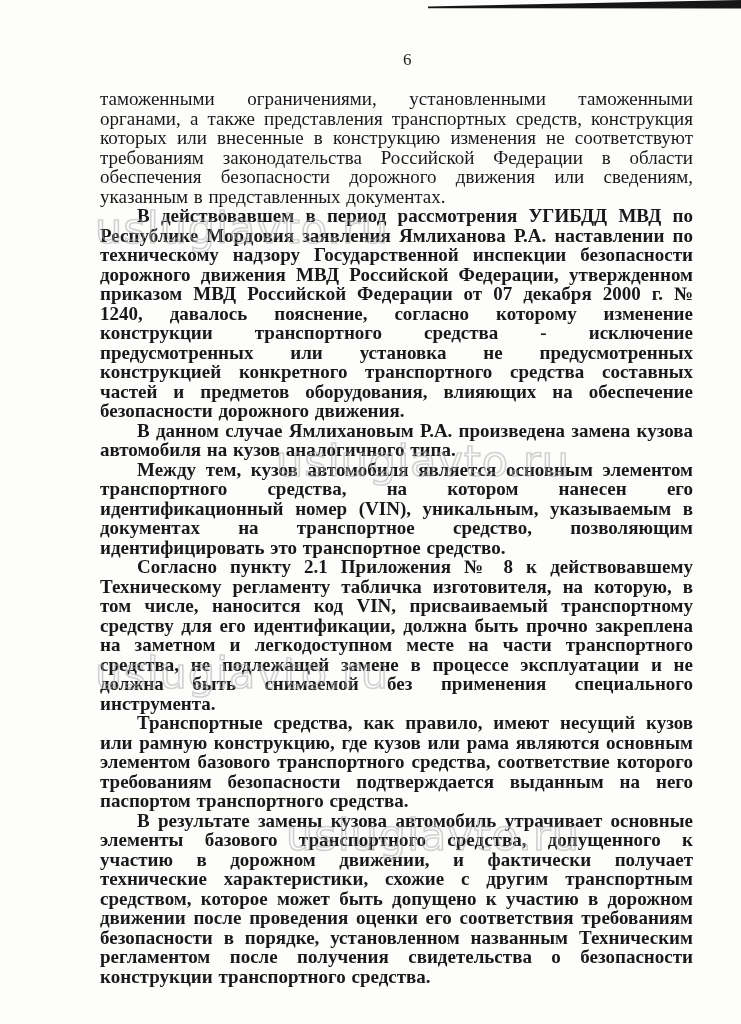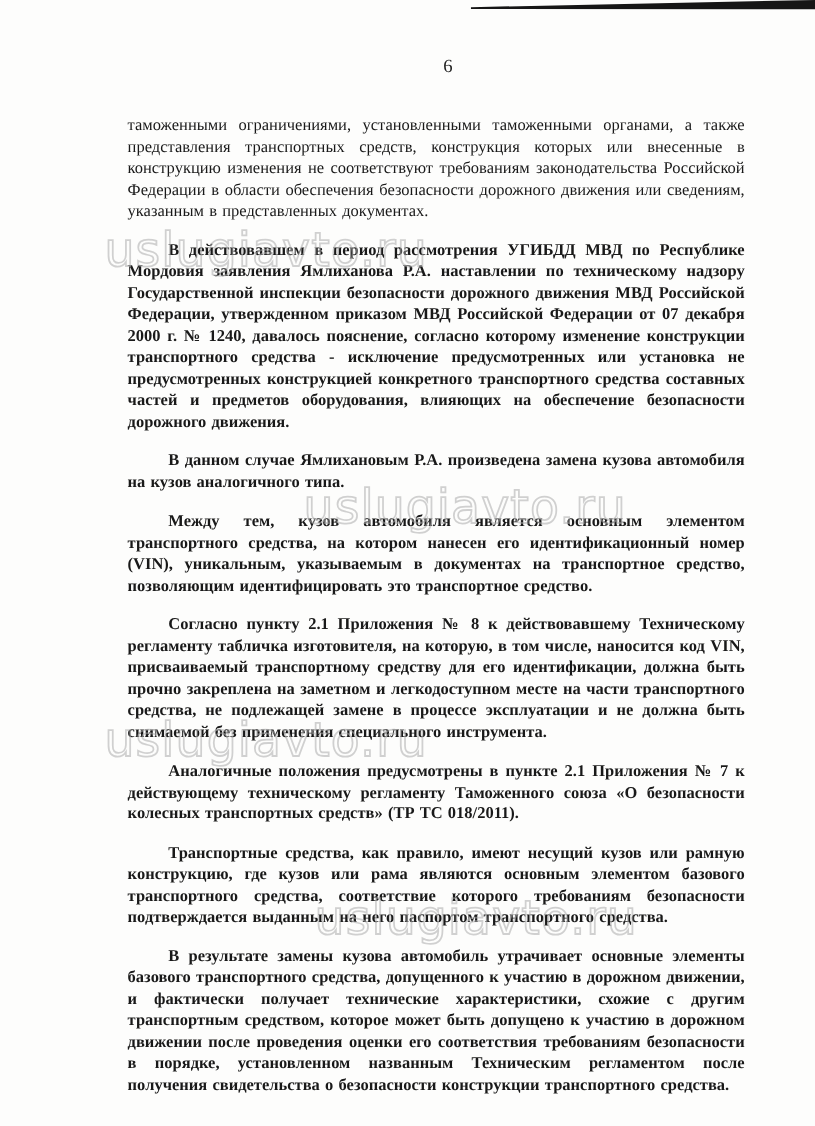--- a/index.html
+++ b/index.html
@@ -33,22 +33,22 @@
   }
   .text-block {
     position: absolute;
     top: 89px;
     left: 100px;
     width: 593px;
     z-index: 2;
     color: #191919;
   }
   .text-block p.para {
-    margin: 16px;
-    font-size: 15px;
+    margin: 0;
+    font-size: 19px;
     line-height: 19.5px;
     text-align: justify;
     word-spacing: 1px;
   }
   .text-block p.para.indent {
     text-indent: 37px;
     font-weight: bold;
   }
   .wm {
     position: absolute;
@@ -79,21 +79,20 @@
   </svg>
 
   <div class="page-number">6</div>
 
   <div class="text-block">
       <p class="para">таможенными ограничениями, установленными таможенными органами, а также представления транспортных средств, конструкция которых или внесенные в конструкцию изменения не соответствуют требованиям законодательства Российской Федерации в области обеспечения безопасности дорожного движения или сведениям, указанным в представленных документах.</p>
       <p class="para indent">В действовавшем в период рассмотрения УГИБДД МВД по Республике Мордовия заявления Ямлиханова Р.А. наставлении по техническому надзору Государственной инспекции безопасности дорожного движения МВД Российской Федерации, утвержденном приказом МВД Российской Федерации от 07 декабря 2000 г. № 1240, давалось пояснение, согласно которому изменение конструкции транспортного средства - исключение предусмотренных или установка не предусмотренных конструкцией конкретного транспортного средства составных частей и предметов оборудования, влияющих на обеспечение безопасности дорожного движения.</p>
       <p class="para indent">В данном случае Ямлихановым Р.А. произведена замена кузова автомобиля на кузов аналогичного типа.</p>
       <p class="para indent">Между тем, кузов автомобиля является основным элементом транспортного средства, на котором нанесен его идентификационный номер (VIN), уникальным, указываемым в документах на транспортное средство, позволяющим идентифицировать это транспортное средство.</p>
       <p class="para indent">Согласно пункту 2.1 Приложения № 8 к действовавшему Техническому регламенту табличка изготовителя, на которую, в том числе, наносится код VIN, присваиваемый транспортному средству для его идентификации, должна быть прочно закреплена на заметном и легкодоступном месте на части транспортного средства, не подлежащей замене в процессе эксплуатации и не должна быть снимаемой без применения специального инструмента.</p>
-      <p class="para indent">Аналогичные положения предусмотрены в пункте 2.1 Приложения №  7 к действующему техническому регламенту Таможенного союза «О безопасности колесных транспортных средств» (ТР ТС 018/2011).</p>
       <p class="para indent">Транспортные средства, как правило, имеют несущий кузов или рамную конструкцию, где кузов или рама являются основным элементом базового транспортного средства, соответствие которого требованиям безопасности подтверждается выданным на него паспортом транспортного средства.</p>
       <p class="para indent">В результате замены кузова автомобиль утрачивает основные элементы базового транспортного средства, допущенного к участию в дорожном движении, и фактически получает технические характеристики, схожие с другим транспортным средством, которое может быть допущено к участию в дорожном движении после проведения оценки его соответствия требованиям безопасности в порядке, установленном названным Техническим регламентом после получения свидетельства о безопасности конструкции транспортного средства.</p>
     </div>
 
   <div class="wm wm-1">uslugiavto.ru</div>
   <div class="wm wm-2">uslugiavto.ru</div>
   <div class="wm wm-3">uslugiavto.ru</div>
   <div class="wm wm-4">uslugiavto.ru</div>
 
 </div>

